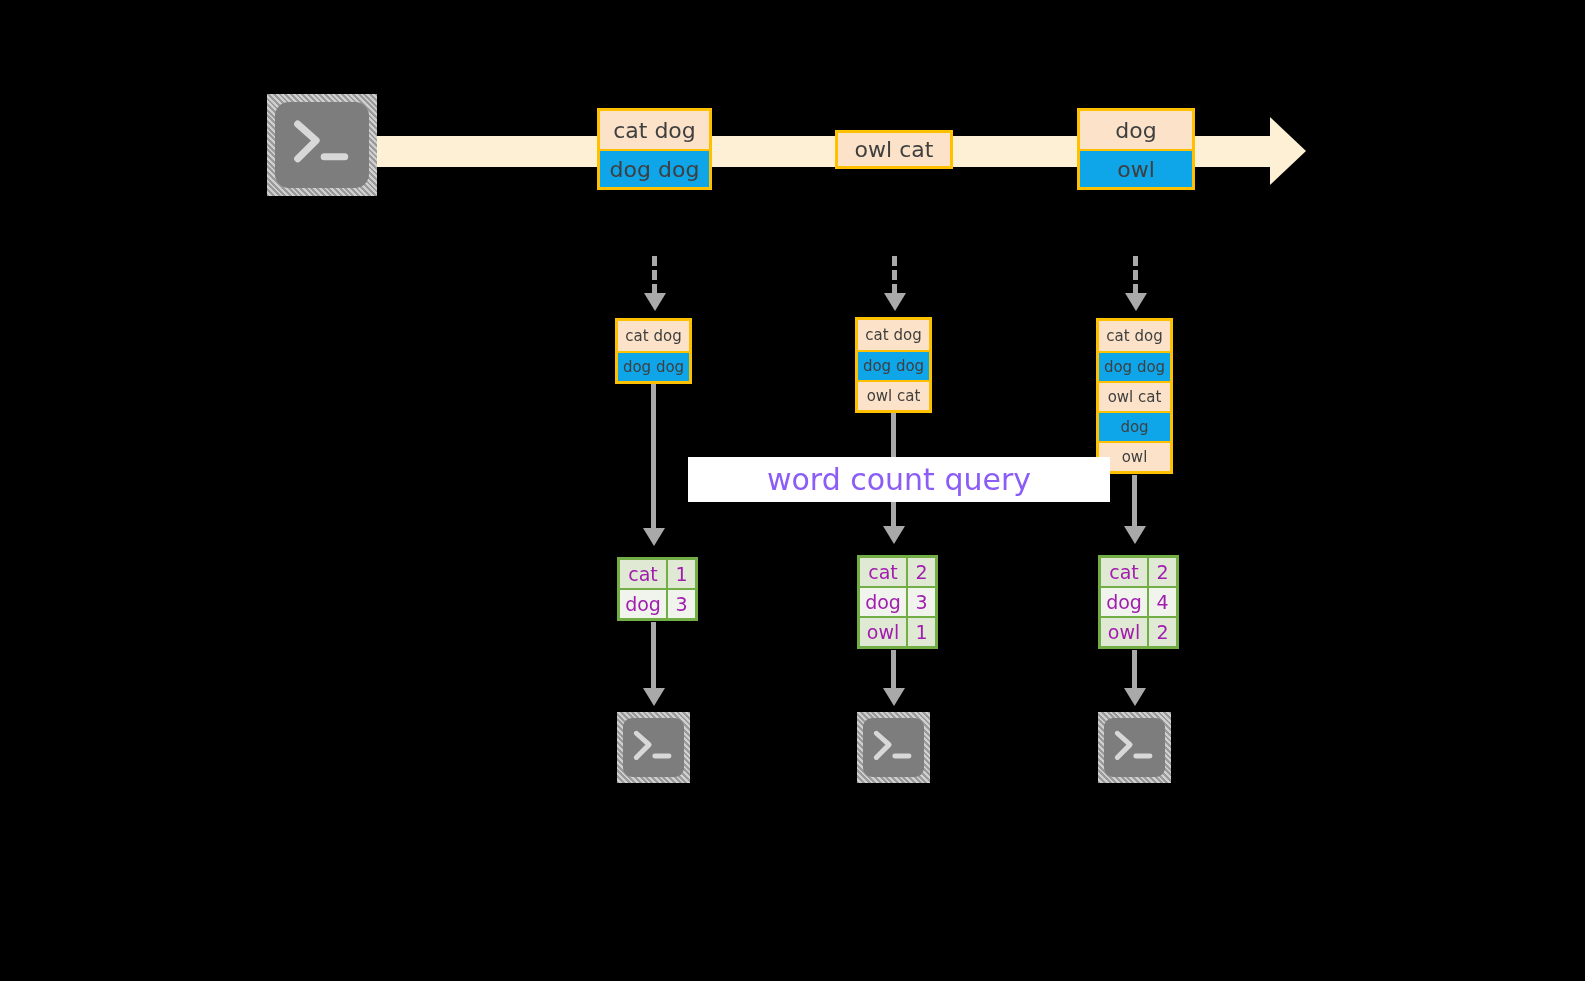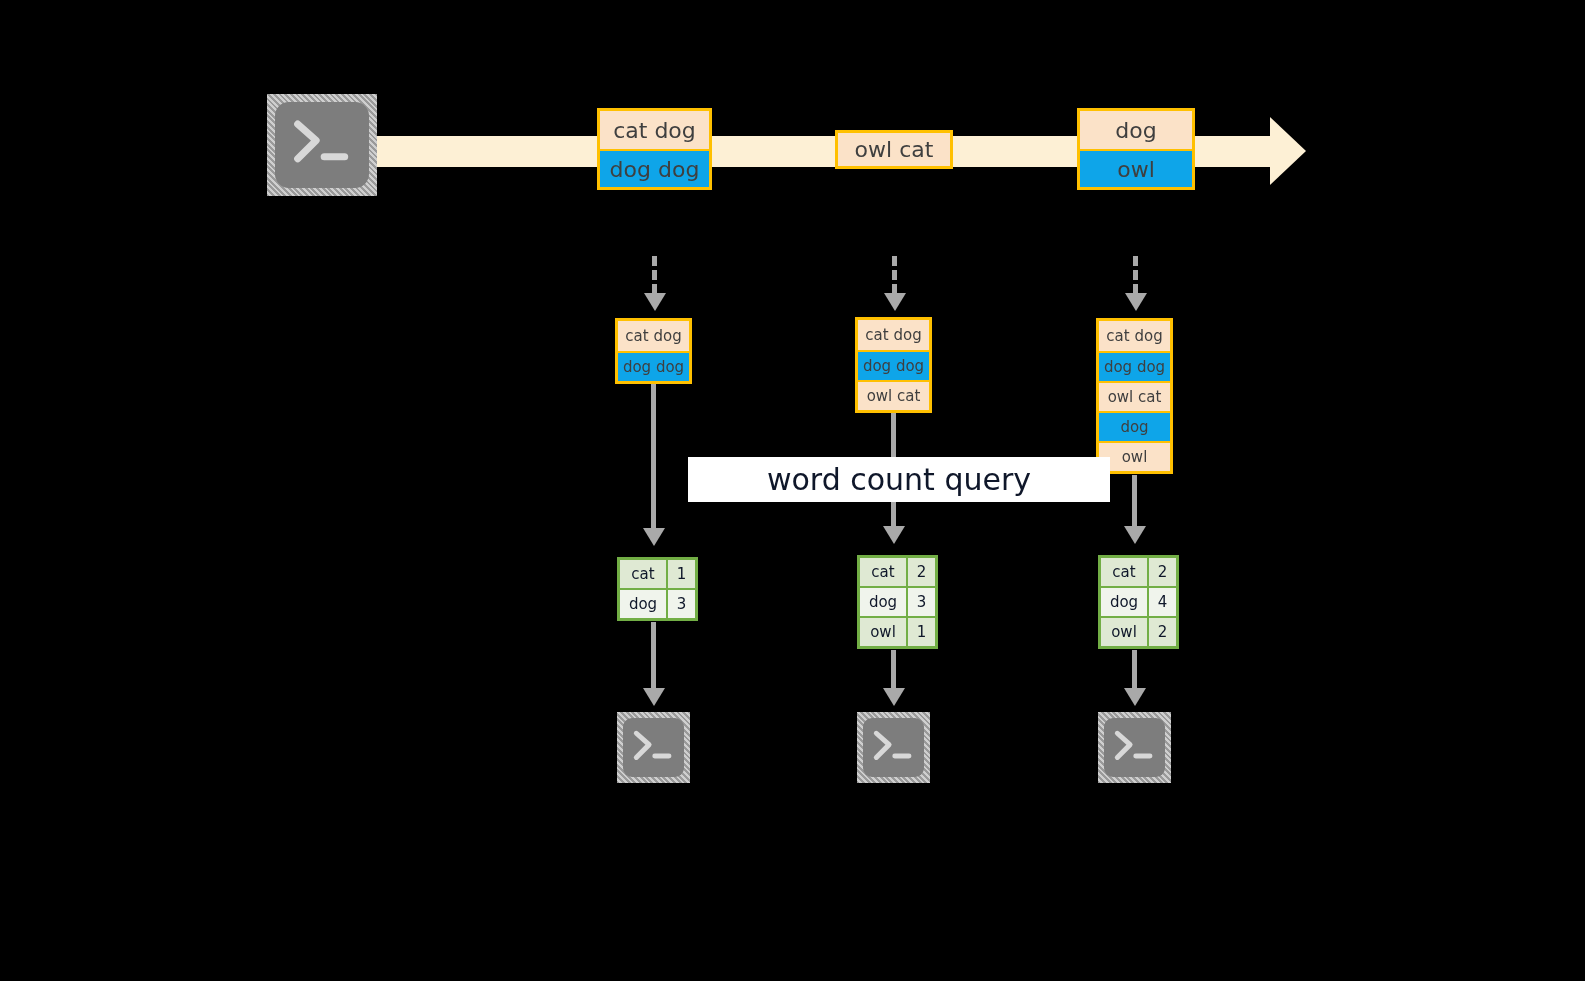--- a/index.html
+++ b/index.html
@@ -104,22 +104,22 @@
   .gtable .grow {
     display: flex;
     gap: 2px;
     height: 28px;
   }
   .gtable .gcell {
     box-sizing: border-box;
     display: flex;
     align-items: center;
     justify-content: center;
-    font-size: 15px;
-    color: #0f172a;
+    font-size: 19px;
+    color: #a21caf;
   }
   .gtable .gcell.word { width: 46px; }
   .gtable .gcell.num  { width: 27px; }
   .gtable .grow.dark  .gcell { background: #dfe9d3; }
   .gtable .grow.light .gcell { background: #f0f4ec; }
 
   
   .vline {
     position: absolute;
     width: 5px;
@@ -141,21 +141,21 @@
   
   .query-band {
     position: absolute;
     background: #ffffff;
     display: flex;
     align-items: center;
     justify-content: center;
   }
   .query-band .label {
     font-size: 30px;
-    color: #0f172a;
+    color: #8b5cf6;
     white-space: nowrap;
   }
 </style>
 </head>
 <body>
 
 <div class="canvas">
 
   <div class="stream-band" style="left:368px; top:136px; width:905px; height:31px;"></div>
   <div class="stream-head" style="left:1270px; top:117px;"></div>

